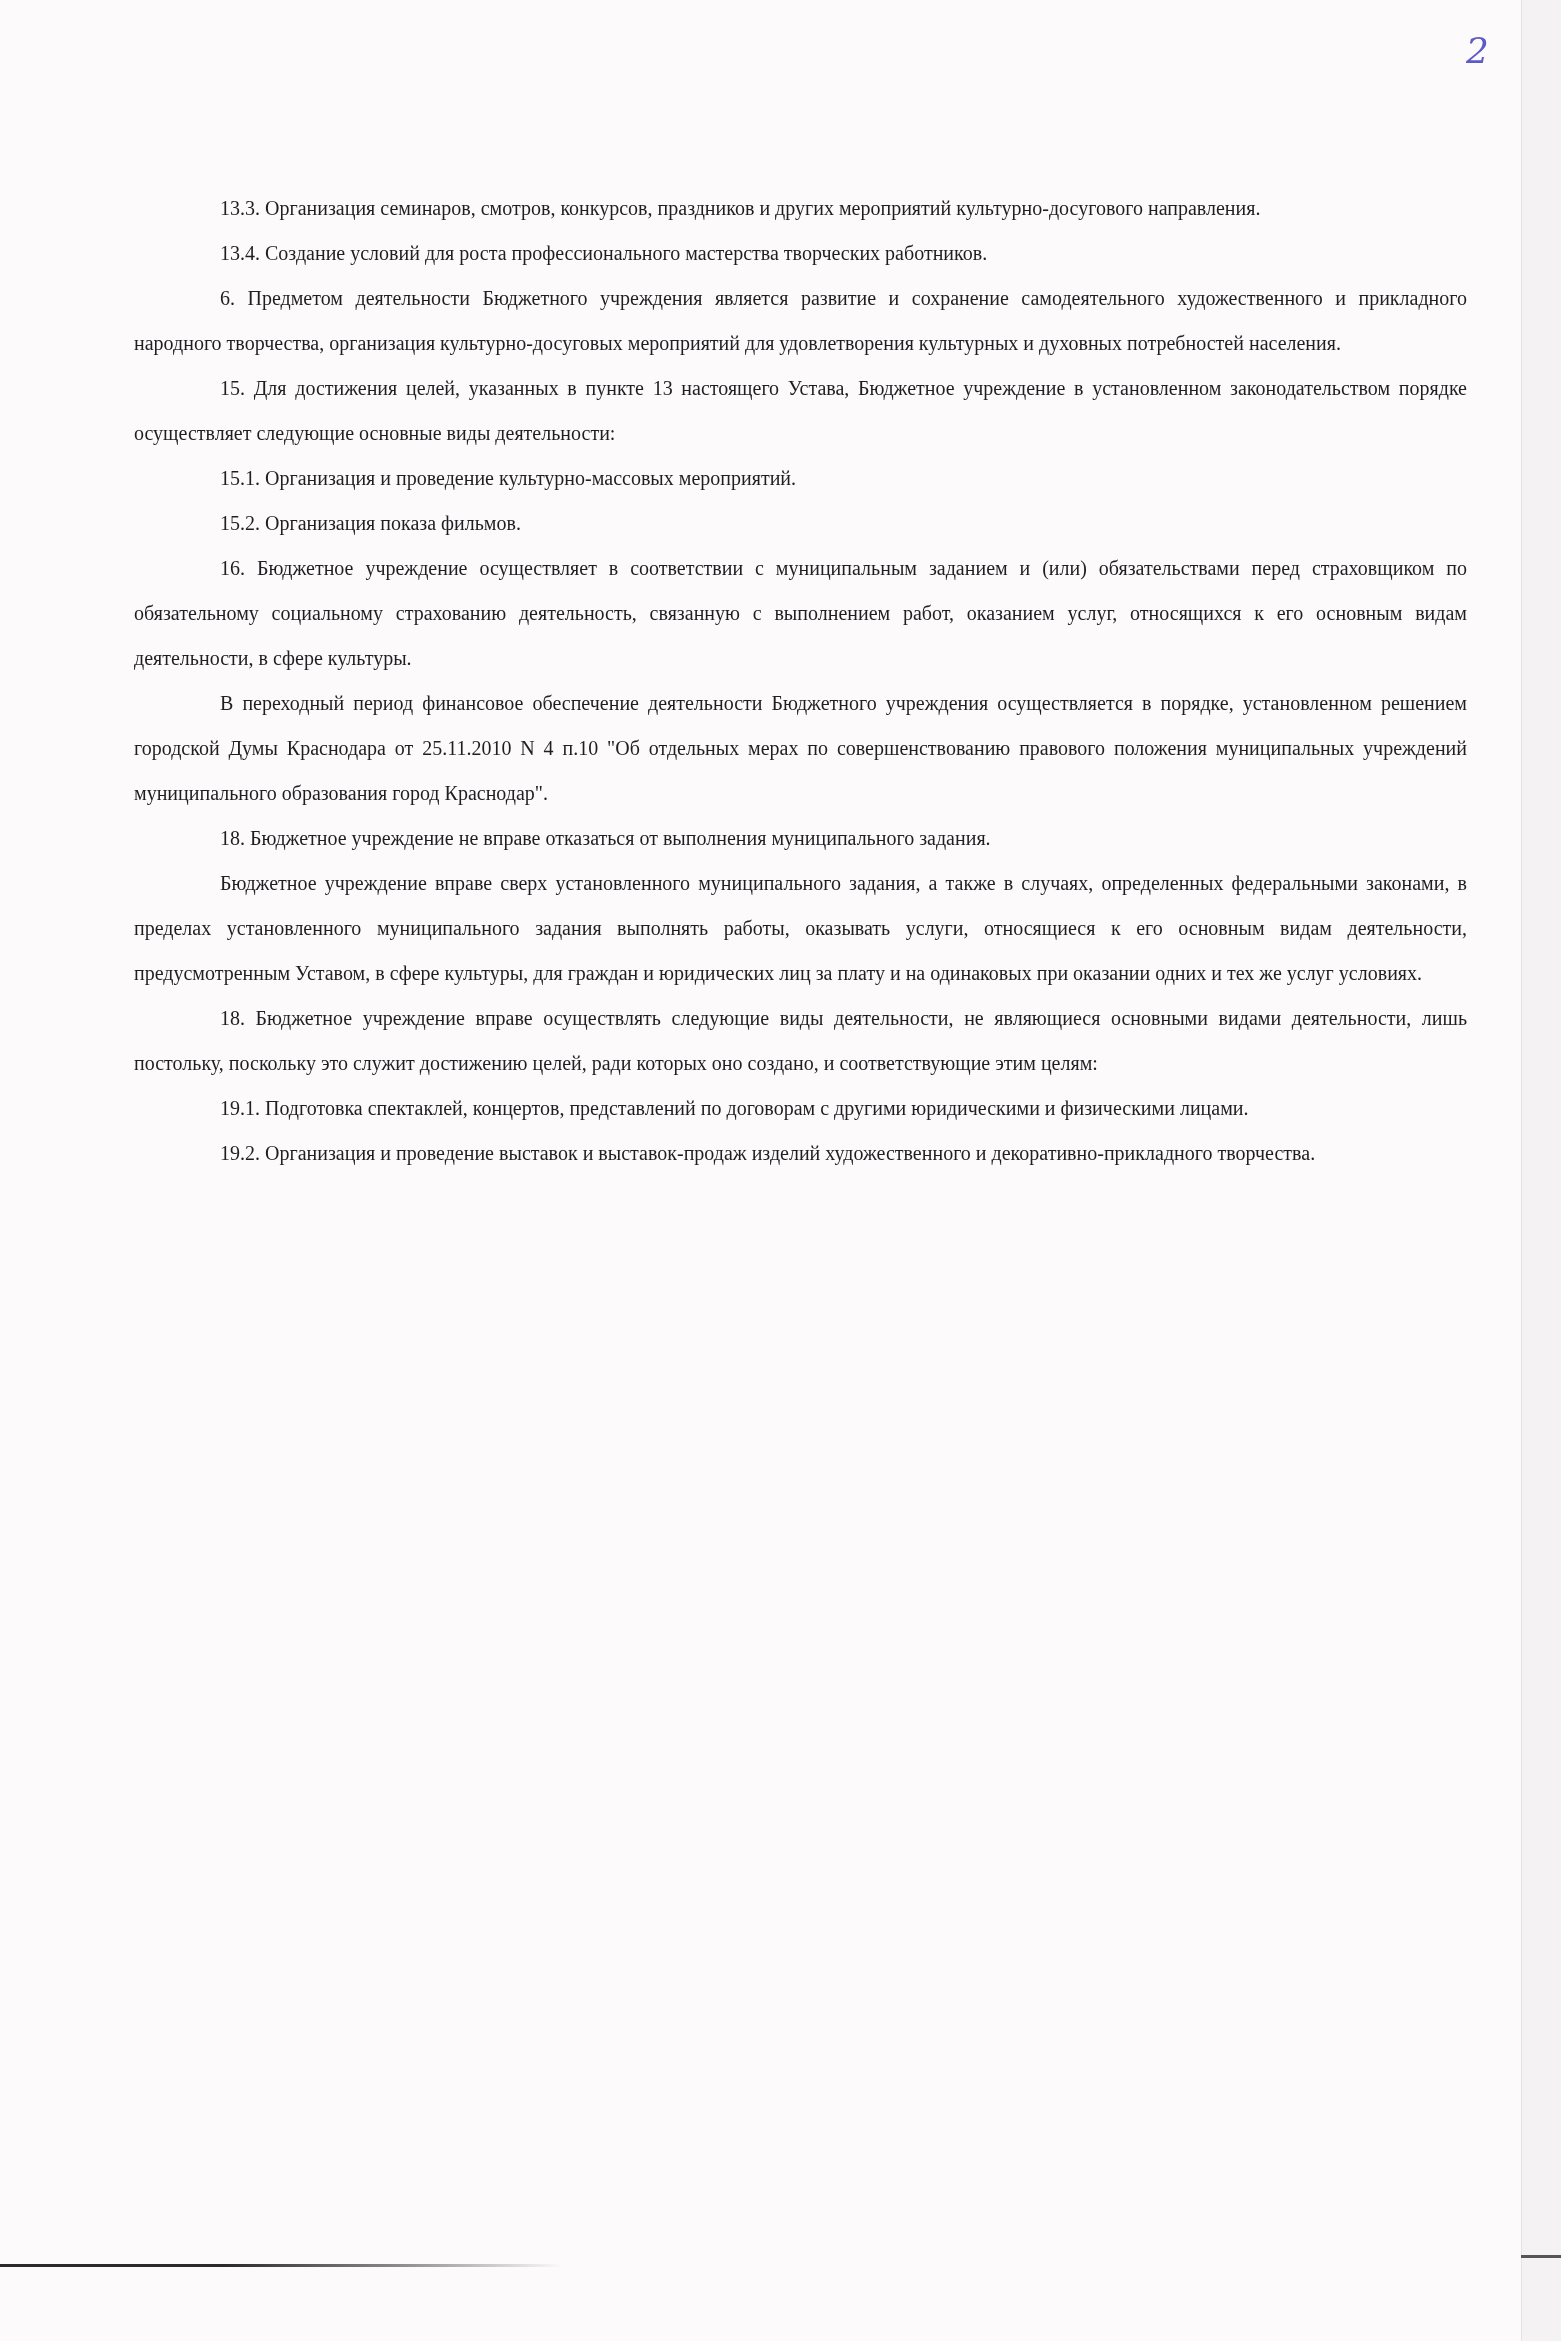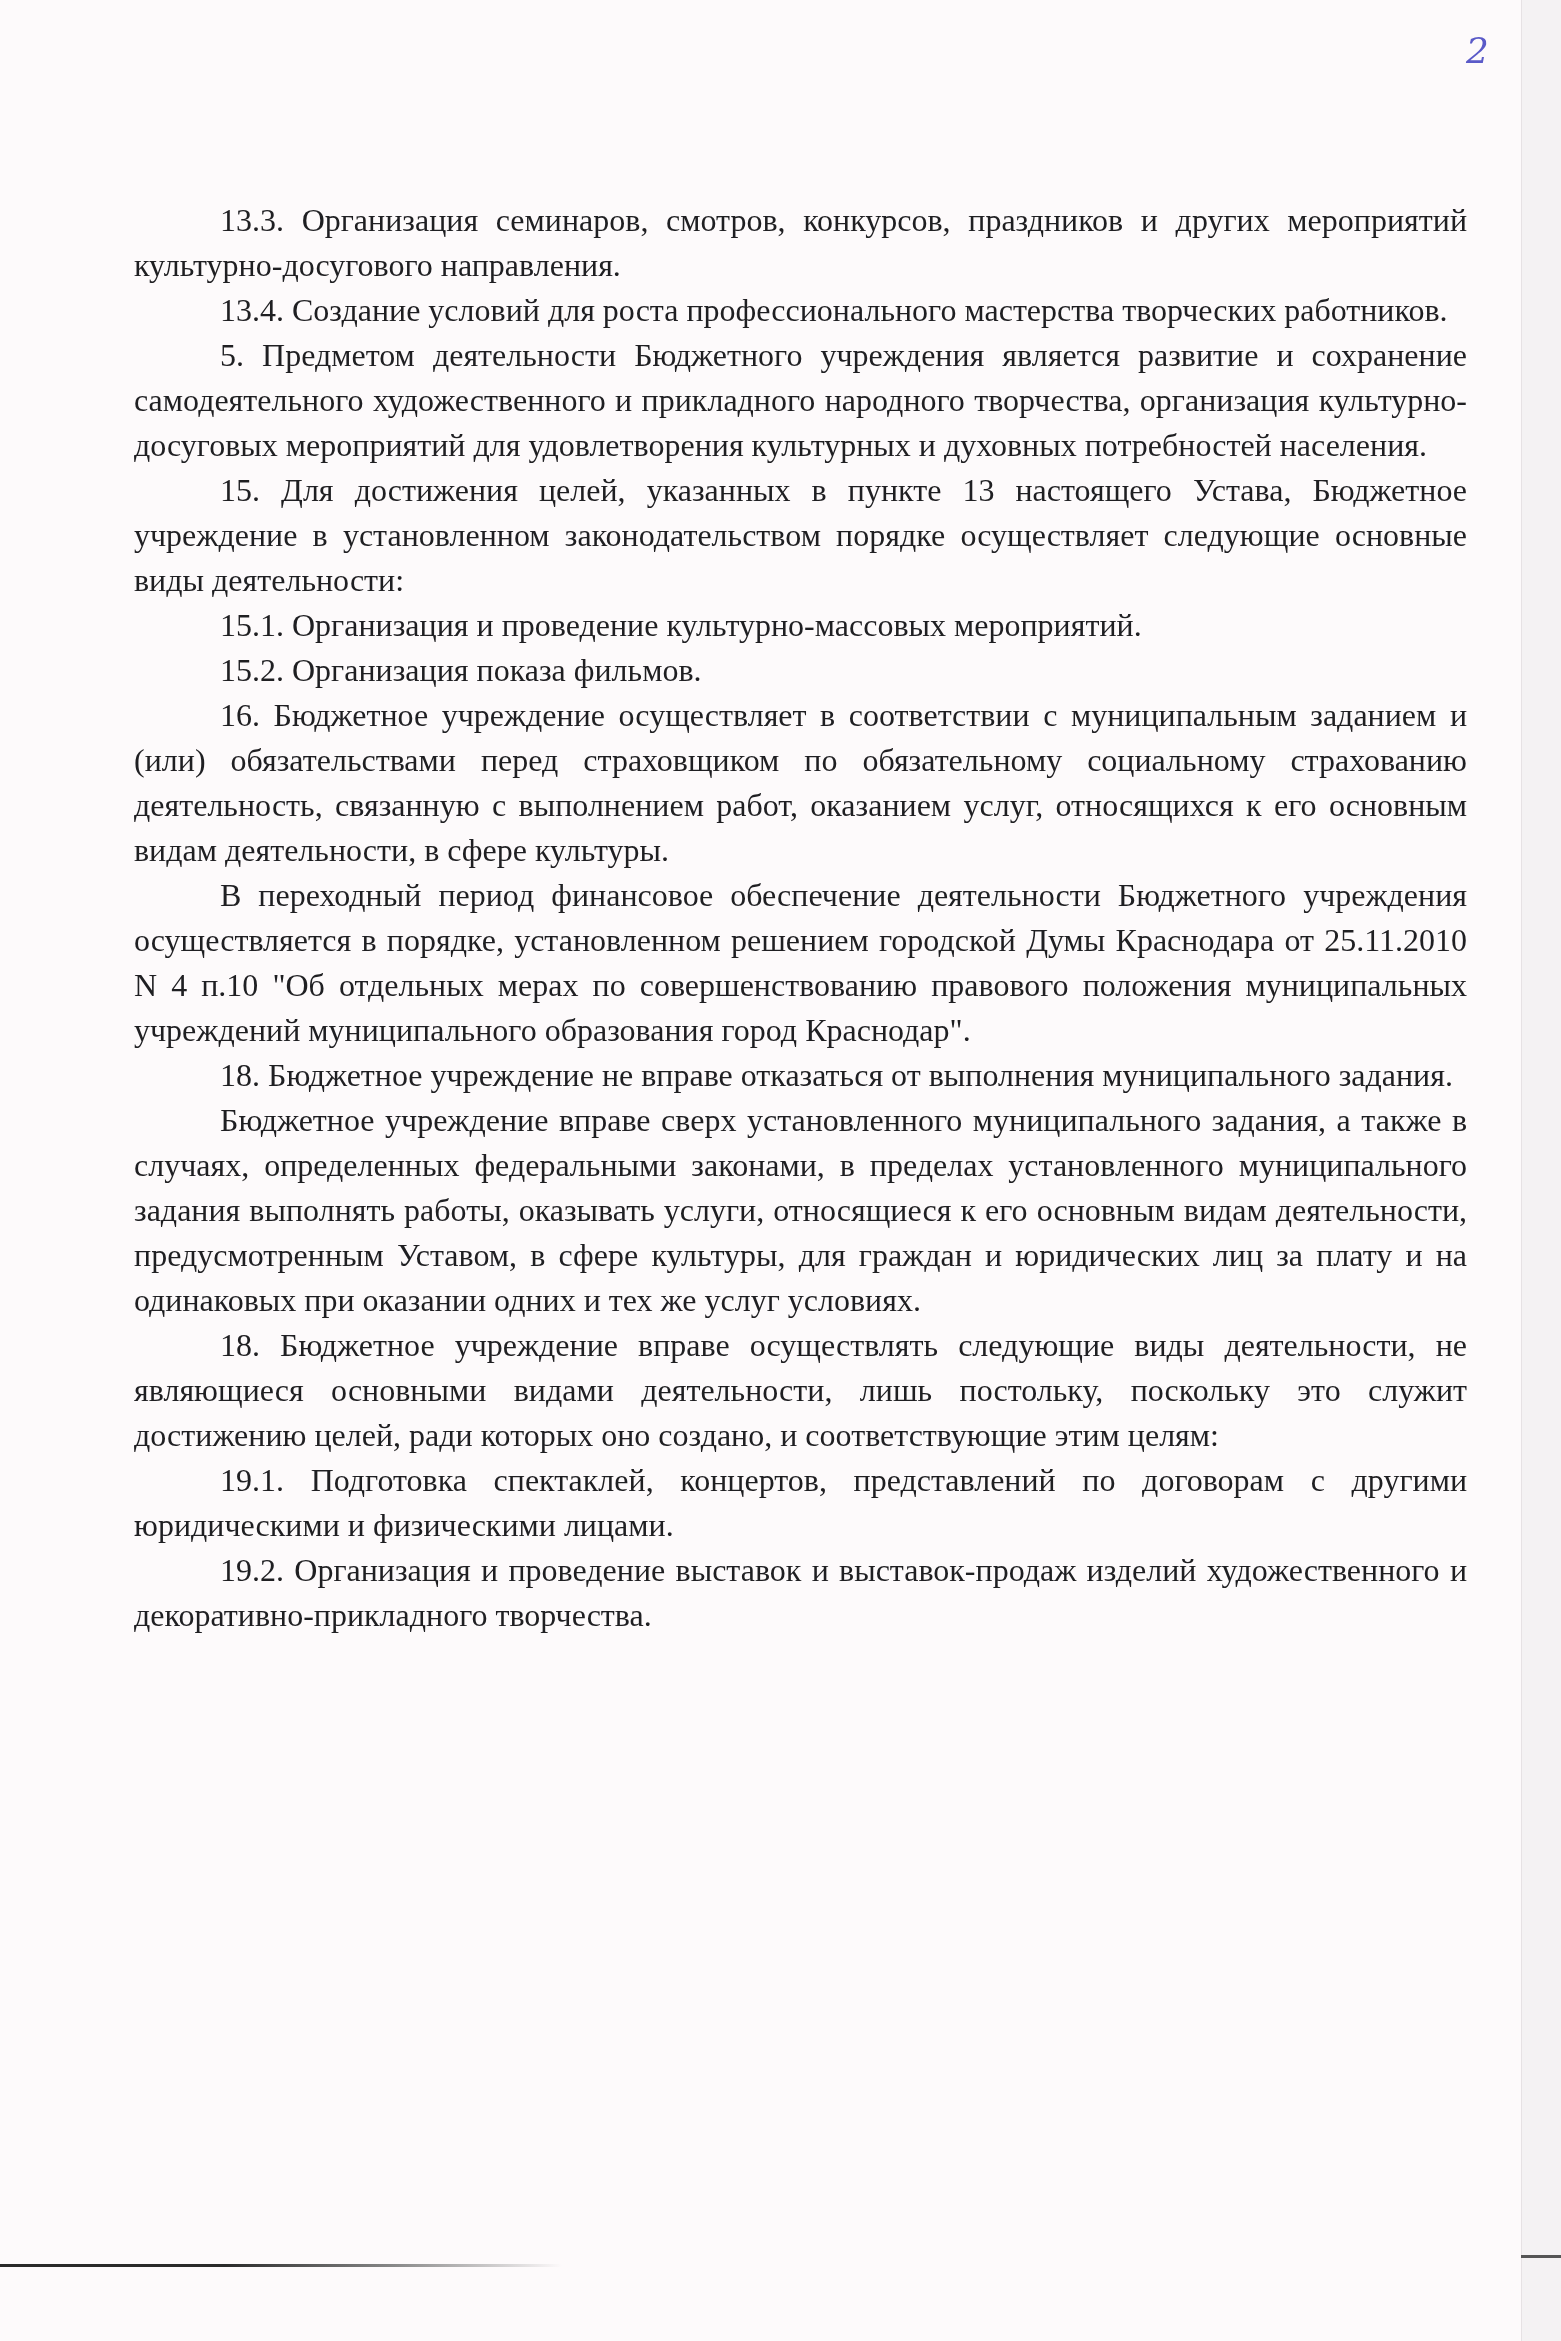--- a/index.html
+++ b/index.html
@@ -20,37 +20,37 @@
   .bottom-line-right {
     position:absolute; left:1521px; top:2255px; width:41px; height:3.1px; background:#555;
   }
   .page-number {
     position:absolute; left:1466px; top:30px;
     font-family:"DejaVu Serif", serif; font-style:italic;
     font-size:36px; color:#5a5ac8;
   }
   .content {
     position:absolute; left:134px; top:186px; width:1333px;
-    font-size:32px; line-height:45px;margin-top:12px;
+    font-size:20px; line-height:45px;
   }
   .para {
     margin:0; text-align:justify; text-align-last:left;
     text-indent:86px;
   }
 </style>
 </head>
 <body>
 
 <div class="page-edge"></div>
 <div class="page-number">2</div>
 
 <div class="content">
   <p class="para">13.3. Организация семинаров, смотров, конкурсов, праздников и других мероприятий культурно-досугового направления.</p>
   <p class="para">13.4. Создание условий для роста профессионального мастерства творческих работников.</p>
-  <p class="para">5. Предметом деятельности Бюджетного учреждения является развитие и сохранение самодеятельного художественного и прикладного народного творчества, организация культурно-досуговых мероприятий для удовлетворения культурных и духовных потребностей населения.</p>
+  <p class="para">6. Предметом деятельности Бюджетного учреждения является развитие и сохранение самодеятельного художественного и прикладного народного творчества, организация культурно-досуговых мероприятий для удовлетворения культурных и духовных потребностей населения.</p>
   <p class="para">15. Для достижения целей, указанных в пункте 13 настоящего Устава, Бюджетное учреждение в установленном законодательством порядке осуществляет следующие основные виды деятельности:</p>
   <p class="para">15.1. Организация и проведение культурно-массовых мероприятий.</p>
   <p class="para">15.2. Организация показа фильмов.</p>
   <p class="para">16. Бюджетное учреждение осуществляет в соответствии с муниципальным заданием и (или) обязательствами перед страховщиком по обязательному социальному страхованию деятельность, связанную с выполнением работ, оказанием услуг, относящихся к его основным видам деятельности, в сфере культуры.</p>
   <p class="para">В переходный период финансовое обеспечение деятельности Бюджетного учреждения осуществляется в порядке, установленном решением городской Думы Краснодара от 25.11.2010 N 4 п.10 "Об отдельных мерах по совершенствованию правового положения муниципальных учреждений муниципального образования город Краснодар".</p>
   <p class="para">18. Бюджетное учреждение не вправе отказаться от выполнения муниципального задания.</p>
   <p class="para">Бюджетное учреждение вправе сверх установленного муниципального задания, а также в случаях, определенных федеральными законами, в пределах установленного муниципального задания выполнять работы, оказывать услуги, относящиеся к его основным видам деятельности, предусмотренным Уставом, в сфере культуры, для граждан и юридических лиц за плату и на одинаковых при оказании одних и тех же услуг условиях.</p>
   <p class="para">18. Бюджетное учреждение вправе осуществлять следующие виды деятельности, не являющиеся основными видами деятельности, лишь постольку, поскольку это служит достижению целей, ради которых оно создано, и соответствующие этим целям:</p>
   <p class="para">19.1. Подготовка спектаклей, концертов, представлений по договорам с другими юридическими и физическими лицами.</p>
   <p class="para">19.2. Организация и проведение выставок и выставок-продаж изделий художественного и декоративно-прикладного творчества.</p>

